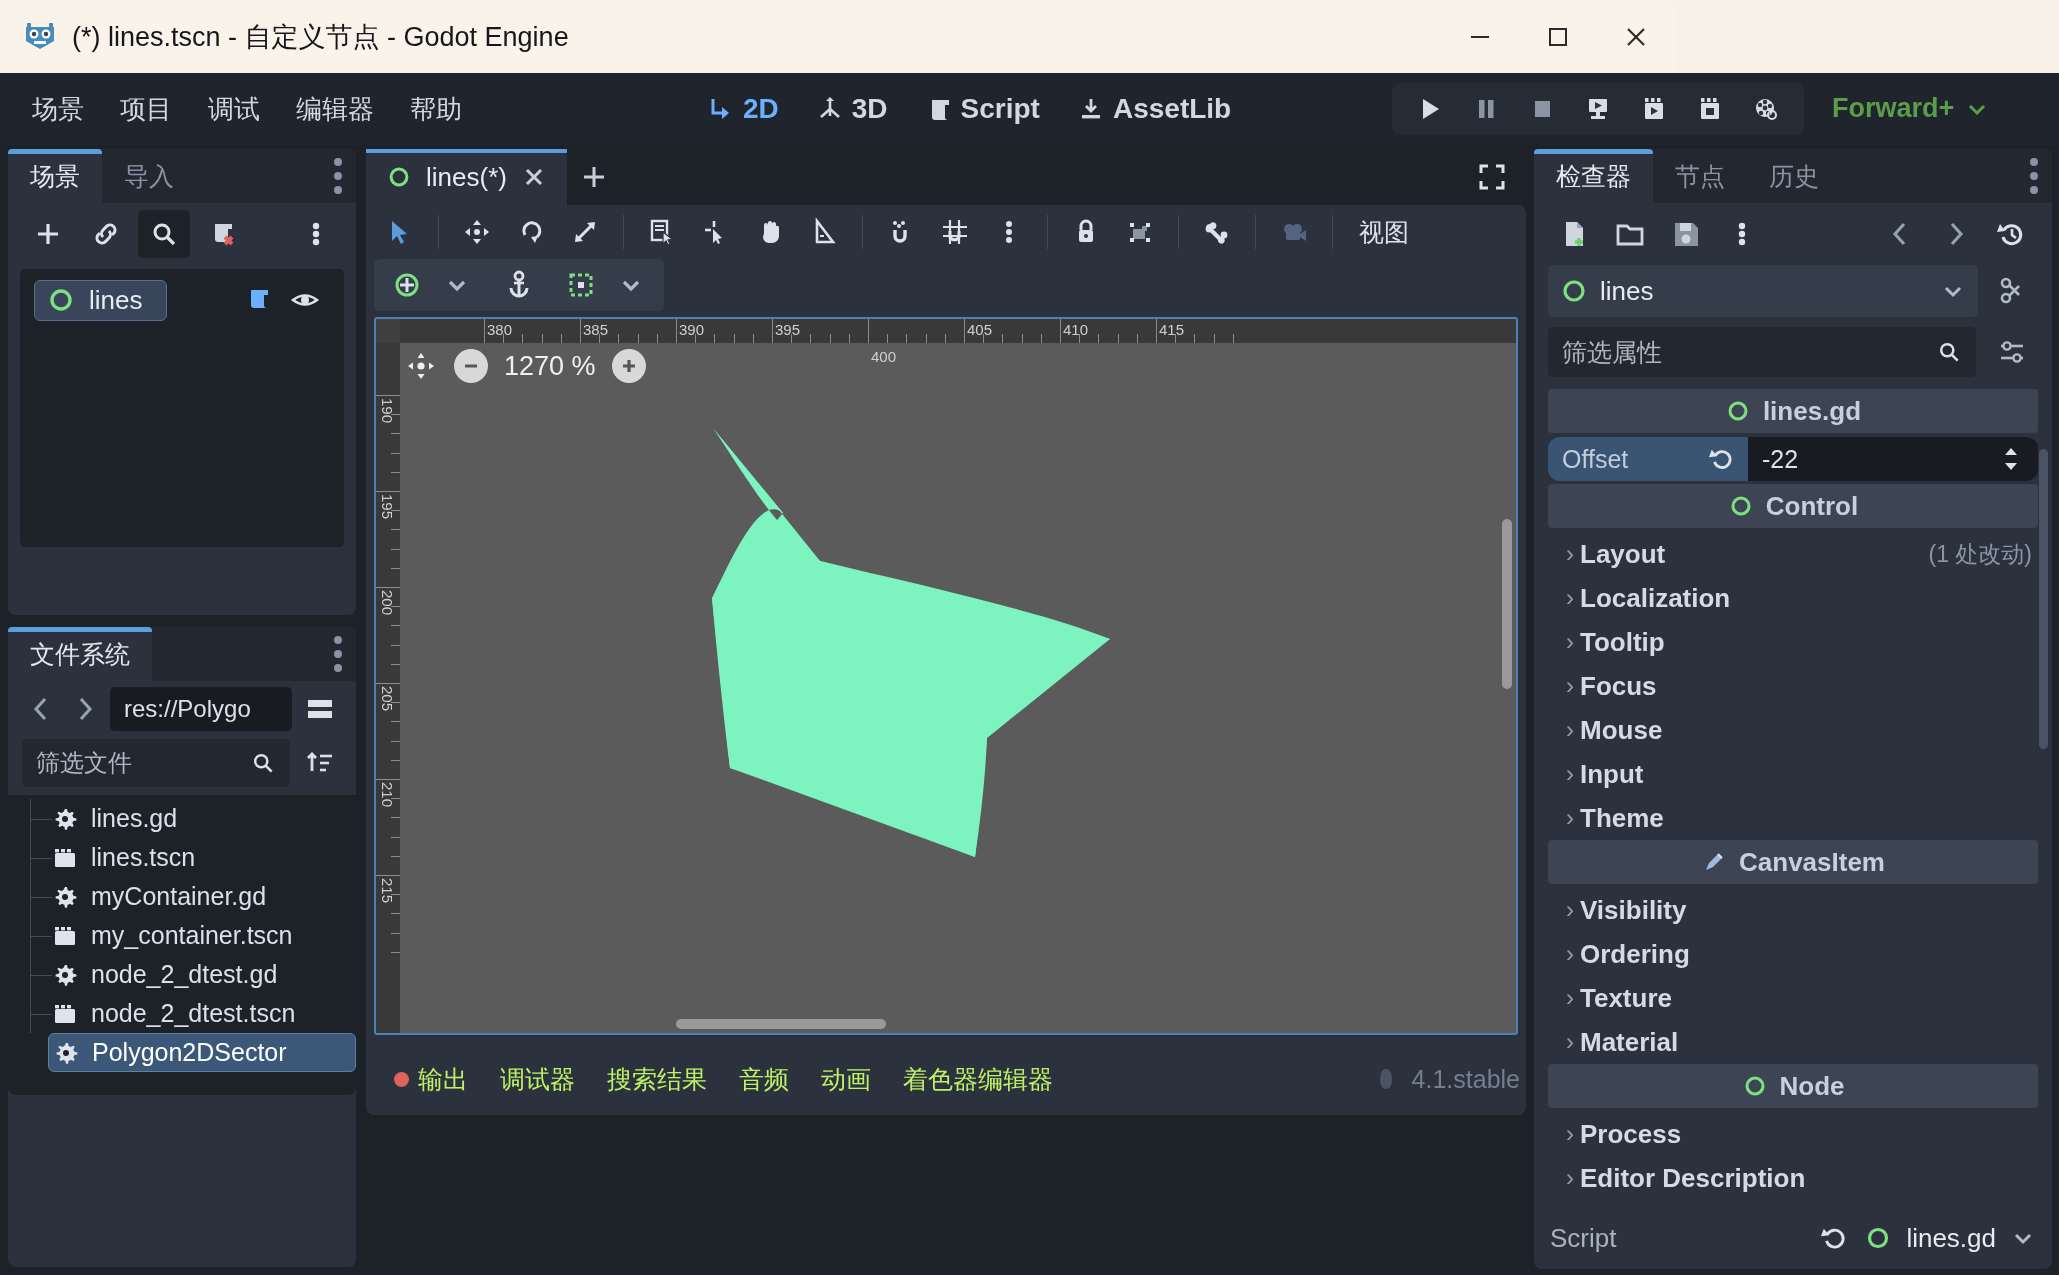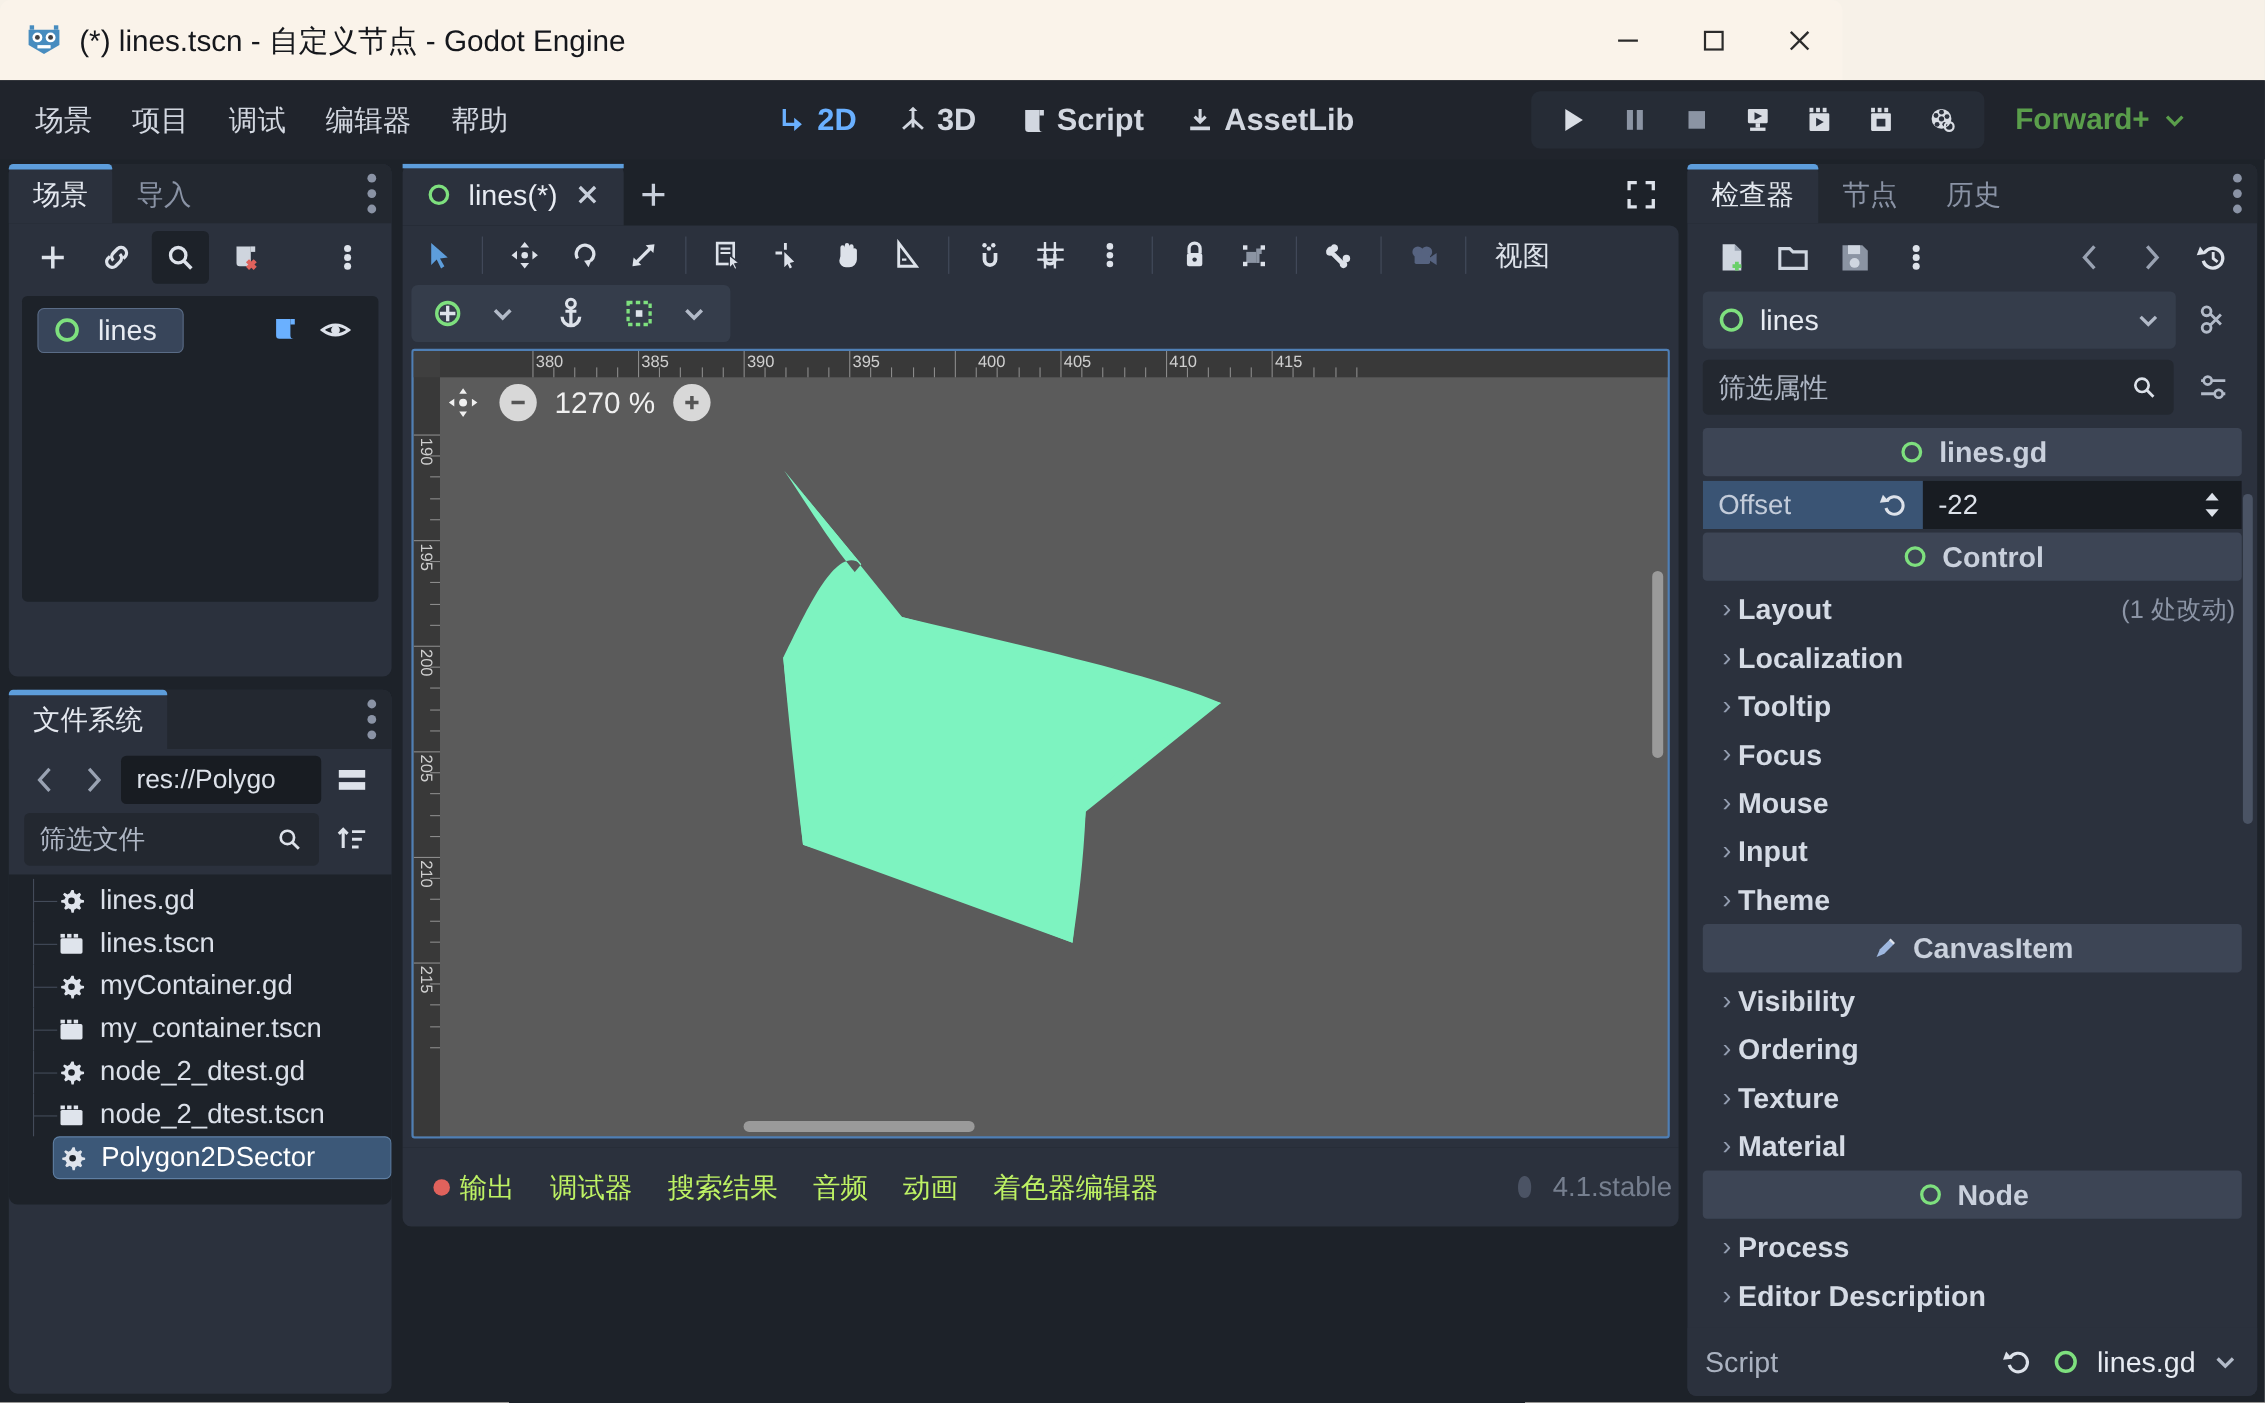--- a/index.html
+++ b/index.html
@@ -133,21 +133,21 @@
   .insp-spacer { flex: 1; }
   .node-select { margin: 2px 14px 0 14px; height: 52px; background:#353d4b; border-radius: 5px; display:flex; align-items:center; padding: 0 12px; gap: 12px; }
   .node-select-label { font-size: 26px; color:#e7ebf2; flex:1; }
   .search-row { margin: 10px 14px 0 14px; display:flex; align-items:center; gap: 10px; }
   .search-field { flex:1; height: 50px; background:#232830; border-radius:5px; display:flex; align-items:center; padding: 0 14px; }
   .search-ph { flex:1; font-size: 25px; color:#aeb6c4; }
 
   .prop-list { margin: 12px 0 0 0; position:relative; }
   .cat-row { height: 44px; background:#3d4555; border-radius: 4px; display:flex; align-items:center; justify-content:center; gap: 12px; margin: 0 14px 4px 14px; }
   .cat-label { font-size: 26px; font-weight: bold; color:#c9d0dc; }
-  .prop-row { height: 44px; display:flex; align-items:stretch; margin: 0 14px 3px 14px; border-radius: 0; overflow:hidden; }
+  .prop-row { height: 44px; display:flex; align-items:stretch; margin: 0 14px 3px 14px; border-radius: 12px; overflow:hidden; }
   .prop-name { width: 200px; background:#3a5474; display:flex; align-items:center; padding: 0 14px; position:relative; }
   .prop-name span { font-size: 25px; color:#c3ccda; }
   .prop-revert { position:absolute; right: 12px; top:50%; transform: translateY(-50%); }
   .prop-val { flex:1; background:#181c22; display:flex; align-items:center; padding: 0 14px; }
   .prop-val span { font-size: 25px; color:#dde2ea; flex:1; }
 
   .group-row { height: 44px; display:flex; align-items:center; gap: 6px; padding-left: 18px; margin: 0 14px; }
   .group-label { font-size: 26px; font-weight:bold; color:#d5dbe5; }
   .group-badge { margin-left:auto; font-size: 23px; color:#8c95a6; padding-right: 6px; }
 
@@ -697,21 +697,21 @@
               <div class="rtick" style="left: 338.4px; height: 9px; top: 15px;"></div>
               <div class="rtick" style="left: 357.6px; height: 9px; top: 15px;"></div>
               <div class="rtick" style="left: 376.8px; height: 9px; top: 15px;"></div>
               <div class="rtick" style="left: 396px;"></div>
               <div class="rtick-label" style="left: 399px;">395</div>
               <div class="rtick" style="left: 415.2px; height: 9px; top: 15px;"></div>
               <div class="rtick" style="left: 434.4px; height: 9px; top: 15px;"></div>
               <div class="rtick" style="left: 453.6px; height: 9px; top: 15px;"></div>
               <div class="rtick" style="left: 472.8px; height: 9px; top: 15px;"></div>
               <div class="rtick" style="left: 492px;"></div>
-              <div class="rtick-label" style="left: 513px;">400</div>
+              <div class="rtick-label" style="left: 495px; margin-top: 27px;">400</div>
               <div class="rtick" style="left: 511.2px; height: 9px; top: 15px;"></div>
               <div class="rtick" style="left: 530.4px; height: 9px; top: 15px;"></div>
               <div class="rtick" style="left: 549.6px; height: 9px; top: 15px;"></div>
               <div class="rtick" style="left: 568.8px; height: 9px; top: 15px;"></div>
               <div class="rtick" style="left: 588px;"></div>
               <div class="rtick-label" style="left: 591px;">405</div>
               <div class="rtick" style="left: 607.2px; height: 9px; top: 15px;"></div>
               <div class="rtick" style="left: 626.4px; height: 9px; top: 15px;"></div>
               <div class="rtick" style="left: 645.6px; height: 9px; top: 15px;"></div>
               <div class="rtick" style="left: 664.8px; height: 9px; top: 15px;"></div>

